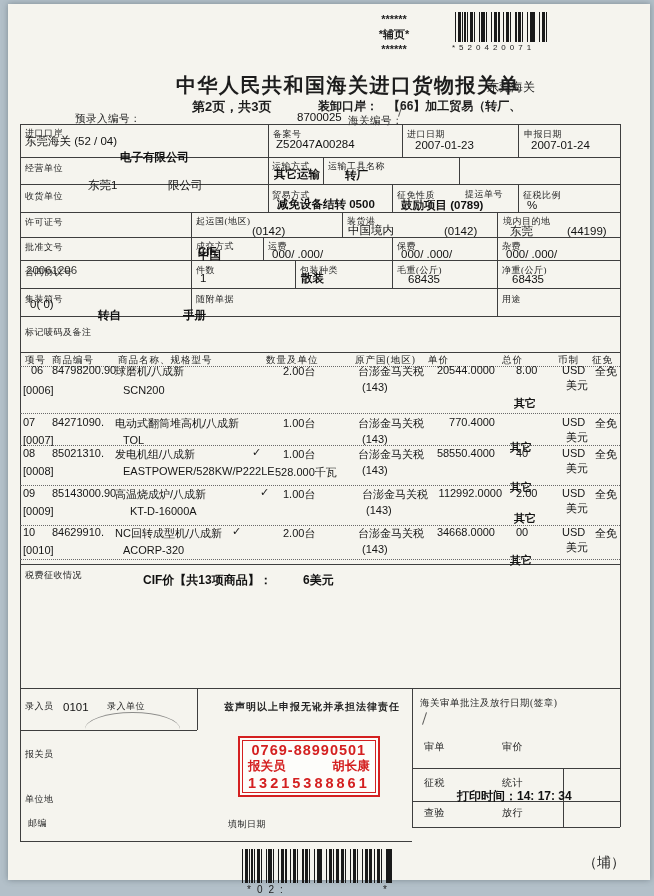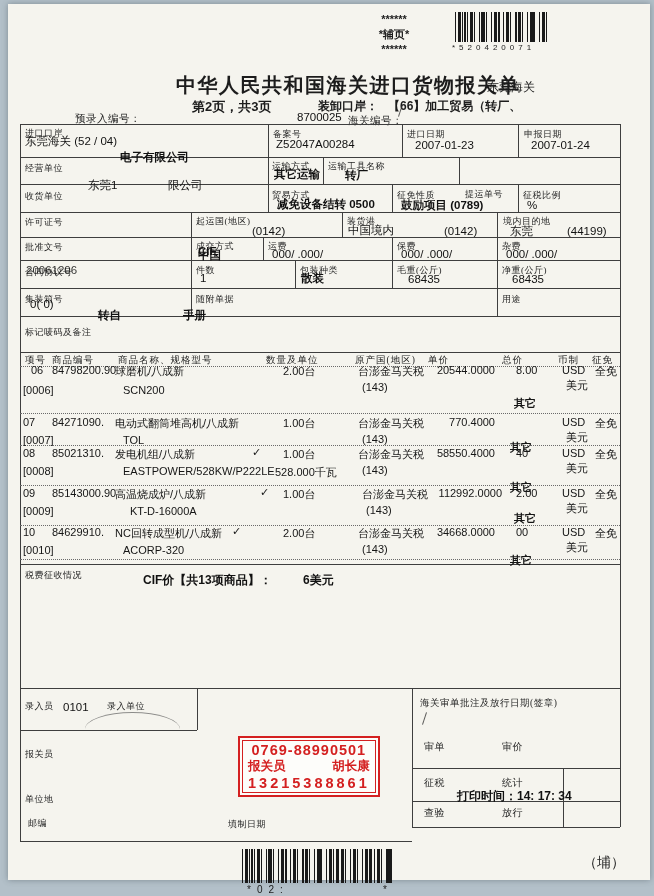--- a/index.html
+++ b/index.html
@@ -271,20 +271,21 @@
   <div class="hl" style="left:20px;top:841px;width:392px;"></div>
 
   <div class="lbl" style="left:25px;top:700px;">录入员</div>
   <div class="v" style="left:63px;top:701px;">0101</div>
   <div class="lbl" style="left:107px;top:700px;">录入单位</div>
   <div class="pen" style="left:85px;top:712px;width:95px;height:16px;"></div>
   <div class="lbl" style="left:25px;top:748px;">报关员</div>
   <div class="lbl" style="left:25px;top:793px;">单位地</div>
   <div class="lbl" style="left:28px;top:817px;">邮编</div>
 
+  <div class="lbl" style="left:224px;top:700px;font-size:10px;font-weight:bold;letter-spacing:1px;">兹声明以上申报无讹并承担法律责任</div>
   <div class="stamp">
     <div class="stamp-in">
       <div class="stamp-l1">0769-88990501</div>
       <div class="stamp-l2">
         <span>报关员</span>
         <span>胡长康</span>
       </div>
       <div class="stamp-l3">13215388861</div>
     </div>
   </div>

